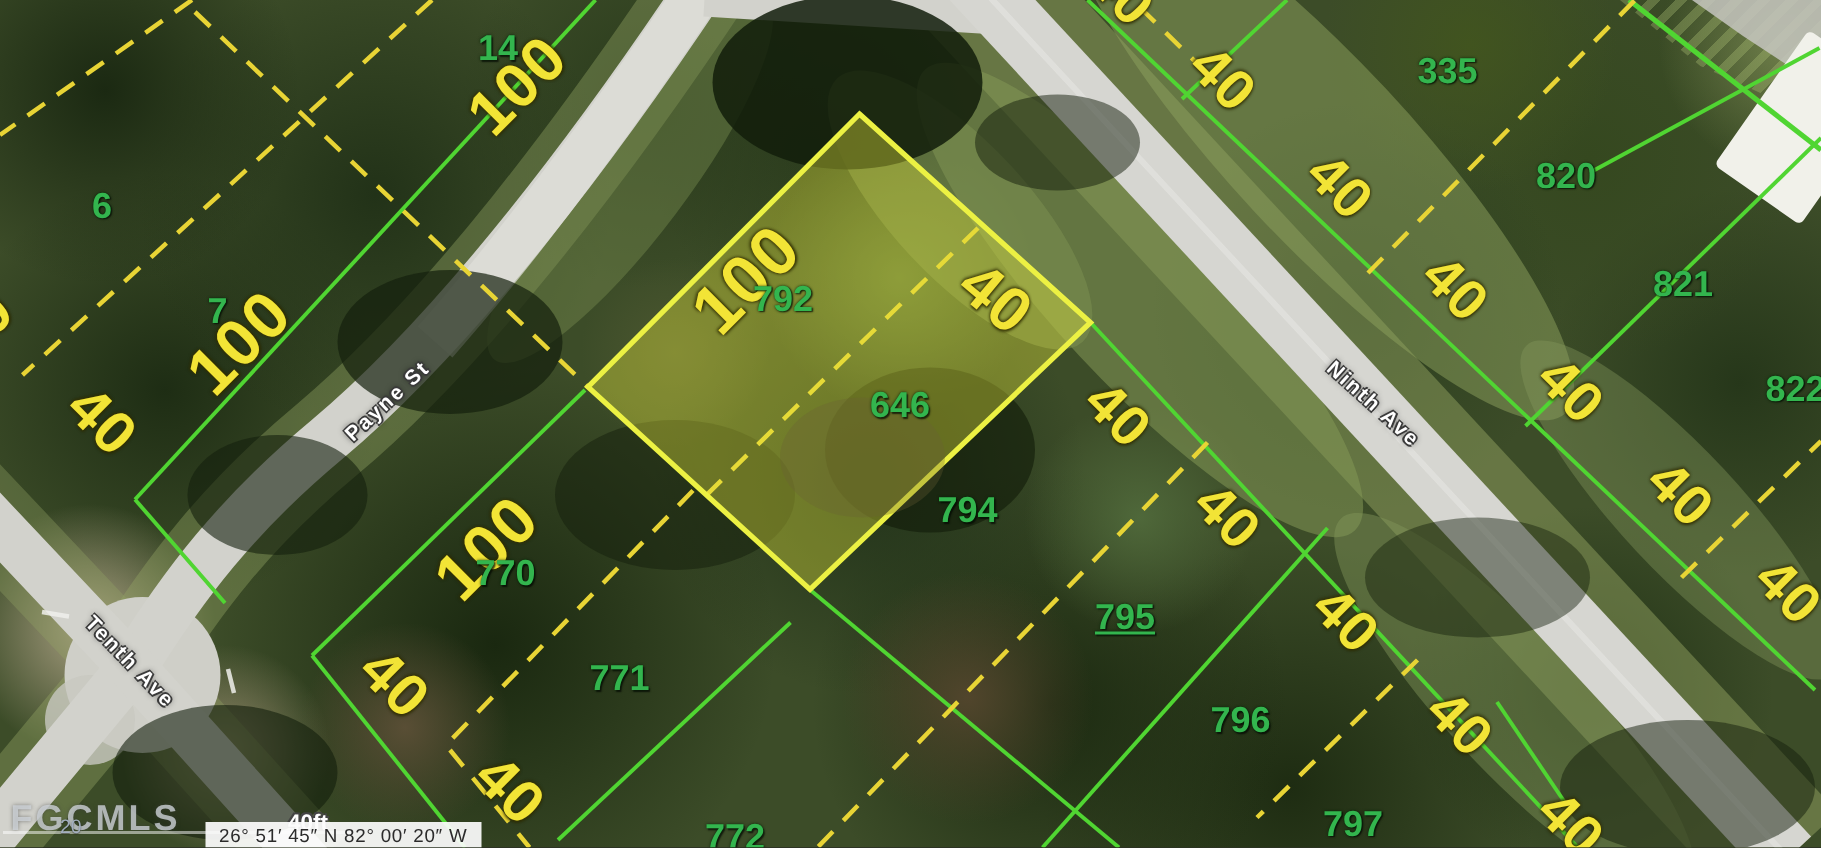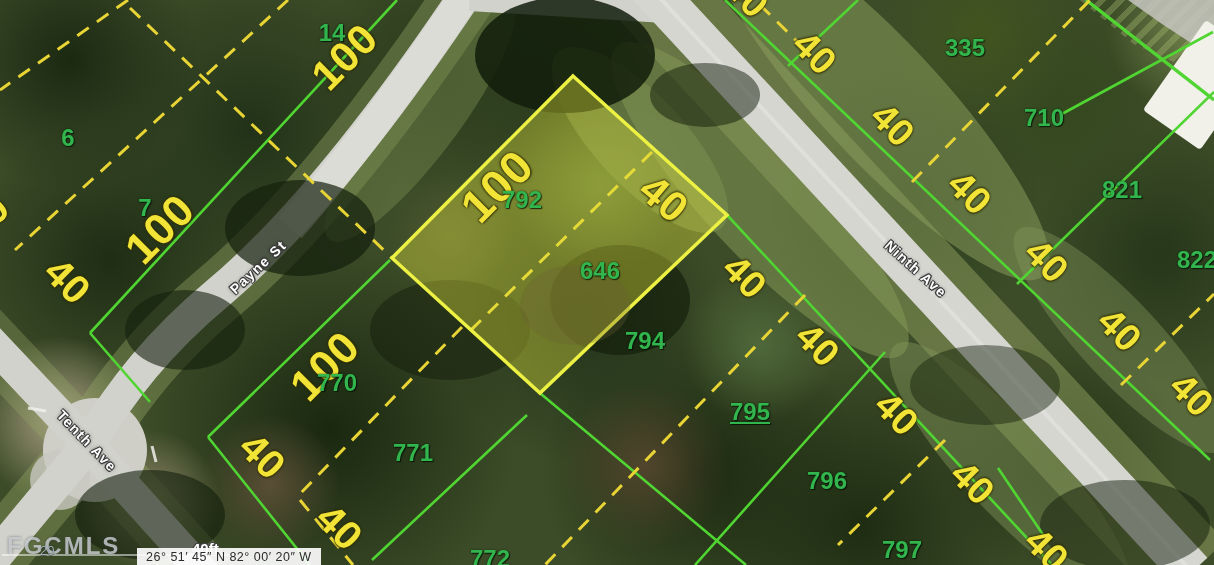--- a/index.html
+++ b/index.html
@@ -182,21 +182,21 @@
       <div class="lbl pid" style="left: 337px; top: 383px; transform: translate(-50%, -50%);">770</div>
       <div class="lbl pid" style="left: 413px; top: 453px; transform: translate(-50%, -50%);">771</div>
       <div class="lbl pid" style="left: 490px; top: 521px; transform: translate(-50%, -50%); margin-top: 38px;">772</div>
       <div class="lbl pid" style="left: 522px; top: 200px; transform: translate(-50%, -50%);">792</div>
       <div class="lbl pid" style="left: 600px; top: 271px; transform: translate(-50%, -50%);">646</div>
       <div class="lbl pid" style="left: 645px; top: 341px; transform: translate(-50%, -50%);">794</div>
       <div class="lbl pid" style="left: 750px; top: 412px; transform: translate(-50%, -50%); text-decoration: underline;">795</div>
       <div class="lbl pid" style="left: 827px; top: 481px; transform: translate(-50%, -50%);">796</div>
       <div class="lbl pid" style="left: 902px; top: 550px; transform: translate(-50%, -50%);">797</div>
       <div class="lbl pid" style="left: 965px; top: 48px; transform: translate(-50%, -50%);">335</div>
-      <div class="lbl pid" style="left: 1044px; top: 118px; transform: translate(-50%, -50%);">710</div>
+      <div class="lbl pid" style="left: 1044px; top: 118px; transform: translate(-50%, -50%);">820</div>
       <div class="lbl pid" style="left: 1122px; top: 190px; transform: translate(-50%, -50%);">821</div>
       <div class="lbl pid" style="left: 1197px; top: 260px; transform: translate(-50%, -50%);">822</div>
       <div class="lbl street" style="left: 258px; top: 267px; transform: translate(-50%, -50%) rotate(-43deg);">Payne St</div>
       <div class="lbl street" style="left: 916px; top: 269px; transform: translate(-50%, -50%) rotate(42deg);">Ninth Ave</div>
       <div class="lbl street" style="left: 87px; top: 441px; transform: translate(-50%, -50%) rotate(46deg);">Tenth Ave</div>
     </div>
 
   <div class="watermark">FGCMLS</div>
   <div class="scalebar-line"></div>
   <div class="scale-20 lbl">20</div>

